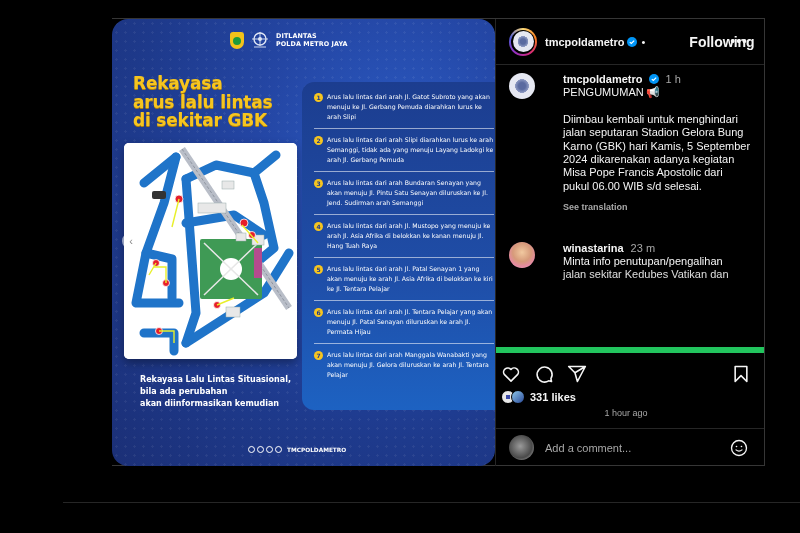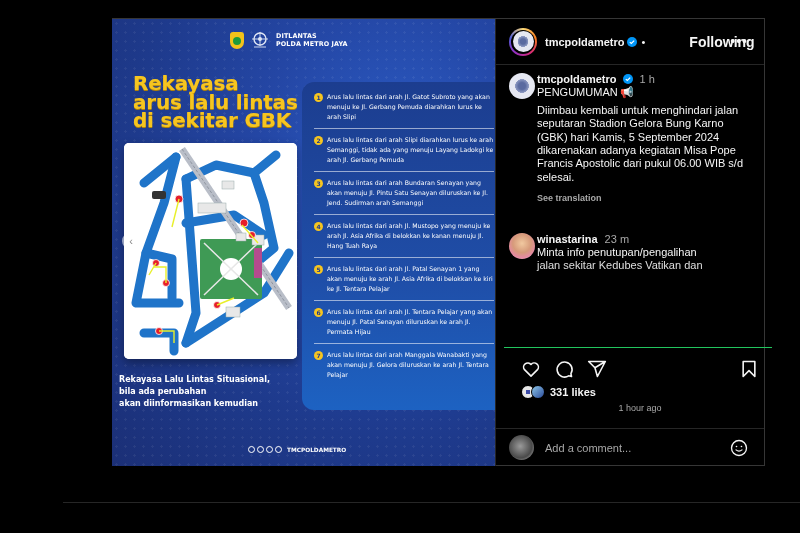--- a/index.html
+++ b/index.html
@@ -3,77 +3,77 @@
 <meta charset="utf-8">
 <style>
   * { box-sizing: border-box; margin: 0; padding: 0; }
   html, body { width: 800px; height: 533px; background: #000; overflow: hidden; }
   body { position: relative; font-family: "Liberation Sans", "DejaVu Sans", sans-serif; color: #f5f5f5; }
 
   .modal { position: absolute; left: 112px; top: 18px; width: 653px; height: 448px; border: 1px solid #363636; border-left: none; display: flex; background: #000; }
 
   
   .media { position: relative; width: 383px; height: 447px; overflow: hidden;
-    background: radial-gradient(ellipse at 75% 30%, #2b5bc4 0%, #2446a4 35%, #1e3a8c 65%, #1b2f76 100%); }
+    background: radial-gradient(ellipse at 75% 30%, #2b5bc4 0%, #2446a4 35%, #1e3a8c 65%, #1b2f76 100%); border-radius: 16px; }
   .media::before { content: ""; position: absolute; inset: 0;
     background-image: radial-gradient(rgba(255,255,255,0.10) 1px, transparent 1.2px);
     background-size: 9px 9px; opacity: 0.6; }
   .logo-row { position: absolute; top: 12px; left: 118px; display: flex; align-items: center; gap: 6px; }
   .logo-shield { width: 14px; height: 17px; background: #f3c21b; border-radius: 3px 3px 7px 7px; position: relative; }
   .logo-shield::after { content: ""; position: absolute; left: 3px; top: 5px; width: 8px; height: 8px; border-radius: 50%; background: #1e9a3a; }
   .logo-wheel { width: 20px; height: 18px; position: relative; }
   .logo-wheel svg { width: 20px; height: 18px; }
   .logo-text { font-family: "DejaVu Sans", sans-serif; font-weight: 700; font-size: 6.4px; line-height: 8px; color: #fff; letter-spacing: 0.1px; }
 
-  .headline { position: absolute; left: 21px; top: 55px; font-family: "DejaVu Sans", sans-serif; font-weight: 700; font-size: 20px; line-height: 18.5px; color: #f6c520; text-shadow: 0 1px 0 #b0820a; letter-spacing: -0.2px; }
+  .headline { position: absolute; left: 21px; top: 55px; font-family: "DejaVu Sans", sans-serif; font-weight: 700; font-size: 17px; line-height: 18.5px; color: #f6c520; text-shadow: 0 1px 0 #b0820a; letter-spacing: -0.2px; }
 
   .map-card { position: absolute; left: 12px; top: 124px; width: 173px; height: 216px; background: #fff; border-radius: 5px; box-shadow: 0 4px 10px rgba(0,0,0,0.35); overflow: hidden; }
   .map-card svg { width: 100%; height: 100%; }
 
   .prev-arrow { position: absolute; left: 10px; top: 213px; width: 18px; height: 18px; border-radius: 50%; background: rgba(255,255,255,0.55); display: flex; align-items: center; justify-content: center; color: #8a8a8a; font-size: 11px; cursor: pointer; }
 
   .steps-card { position: absolute; left: 190px; top: 63px; width: 200px; height: 328px; border-radius: 12px 0 0 12px;
     background: linear-gradient(180deg, #1c3d8f 0%, #1f4ea8 60%, #1d62c2 100%); padding: 10px 8px 0 12px; }
   .step { display: flex; gap: 4px; padding-bottom: 6px; margin-bottom: 6px; border-bottom: 1px solid rgba(255,255,255,0.55); }
   .step:last-child { border-bottom: none; }
   .step-num { flex: 0 0 9px; height: 9px; margin-top: 1px; border-radius: 50%; background: #f6c520; color: #1d3a8c; font-size: 6px; font-weight: 700; line-height: 9px; text-align: center; font-family: "DejaVu Sans", sans-serif; }
   .step-text { font-family: "DejaVu Sans", sans-serif; font-size: 6.2px; line-height: 10px; color: #fff; }
 
-  .footnote { position: absolute; left: 7px; top: 355px; font-family: "DejaVu Sans", sans-serif; font-weight: 700; font-size: 8px; line-height: 12px; color: #fff; }
+  .footnote { position: absolute; left: 28px; top: 355px; font-family: "DejaVu Sans", sans-serif; font-weight: 700; font-size: 8px; line-height: 12px; color: #fff; }
   .footer-brand { position: absolute; left: 136px; top: 427px; display: flex; align-items: center; gap: 2px; font-family: "DejaVu Sans", sans-serif; font-weight: 700; font-size: 5.8px; color: #fff; }
   .soc { width: 7px; height: 7px; border: 0.8px solid #fff; border-radius: 50%; display: inline-block; }
 
   
   .panel { position: relative; width: 269px; height: 447px; border-left: 1px solid #262626; }
   .post-header { position: absolute; left: 0; top: 0; width: 100%; height: 46px; display: flex; align-items: center; padding-left: 13px; border-bottom: 1px solid #262626; }
   .avatar-ring { width: 28px; height: 28px; border-radius: 50%; padding: 2px; background: conic-gradient(#feda75, #fa7e1e, #d62976, #962fbf, #4f5bd5, #feda75); }
   .avatar-inner { width: 100%; height: 100%; border-radius: 50%; background: #000; padding: 1.5px; }
   .avatar-img { width: 100%; height: 100%; border-radius: 50%; background: #e6e8f2; display: flex; align-items: center; justify-content: center; }
   .avatar-img::after { content: ""; width: 60%; height: 60%; background: radial-gradient(circle, #5a6aa0 30%, #8f9bc3 60%, transparent 62%); border-radius: 2px; }
   .handle { font-weight: 700; font-size: 11px; color: #f5f5f5; margin-left: 8px; }
   .verified { display: inline-block; width: 10px; height: 10px; margin-left: 3px; vertical-align: -1px; }
   .dot-sep { margin: 0 4px; color: #f5f5f5; font-size: 11px; }
   .follow-state { font-weight: 700; font-size: 14px; color: #f5f5f5; margin-left: 40px; }
   .more { position: absolute; right: 16px; top: 14px; font-size: 14px; letter-spacing: 1px; color: #f5f5f5; cursor: pointer; }
 
   .comments { position: absolute; left: 0; top: 46px; width: 100%; height: 282px; overflow: hidden; padding: 8px 13px 0 13px; }
-  .c-row { display: flex; gap: 2px; }
+  .c-row { display: flex; gap: 28px; }
   .c-avatar { flex: 0 0 26px; height: 26px; border-radius: 50%; background: #e6e8f2; display: flex; align-items: center; justify-content: center; }
   .c-avatar::after { content: ""; width: 60%; height: 60%; background: radial-gradient(circle, #5a6aa0 30%, #8f9bc3 60%, transparent 62%); }
   .c-avatar.wina { background: radial-gradient(circle at 50% 40%, #f1c9a0 0%, #d69a7a 45%, #e58aa3 70%, #f4d9c6 100%); }
   .c-avatar.wina::after { display: none; }
   .c-body { font-size: 11px; line-height: 13.4px; color: #f5f5f5; }
   .c-user { font-weight: 700; }
   .c-time { color: #a8a8a8; margin-left: 4px; }
-  .c-para { margin-top: 4px; }
+  .c-para { margin-top: 13px; }
   .see-trans { color: #a8a8a8; font-weight: 700; font-size: 9px; margin-top: 8px; display: block; cursor: pointer; }
   .second-comment { margin-top: 27px; }
   .fade-line { color: #f5f5f5; opacity: 0.9; }
 
-  .actions { position: absolute; left: 8px; top: 328px; width: 100%; border-top: 1px solid #22c55e; padding: 8px 13px 0 17px; }
+  .actions { position: absolute; left: 0; top: 328px; width: 100%; border-top: 6px solid #22c55e; padding: 8px 13px 0 5px; }
   .icon-row { display: flex; align-items: center; height: 26px; }
   .icon-btn { width: 20px; height: 20px; margin-right: 13px; cursor: pointer; }
   .icon-btn svg { width: 20px; height: 20px; }
   .bookmark { margin-left: auto; margin-right: 0; }
   .likes-row { display: flex; align-items: center; margin-top: 3px; }
   .liker { width: 14px; height: 14px; border-radius: 50%; border: 1px solid #000; }
   .liker.a { background: radial-gradient(circle, #3b4aa8 25%, #e8e8e8 27%); }
   .liker.b { background: linear-gradient(135deg, #8ec7e8, #2a4a9a); margin-left: -4px; }
   .likes { font-weight: 700; font-size: 11px; margin-left: 5px; }
   .timeago { font-size: 9px; color: #a8a8a8; margin-top: 4px; text-align: center; }

